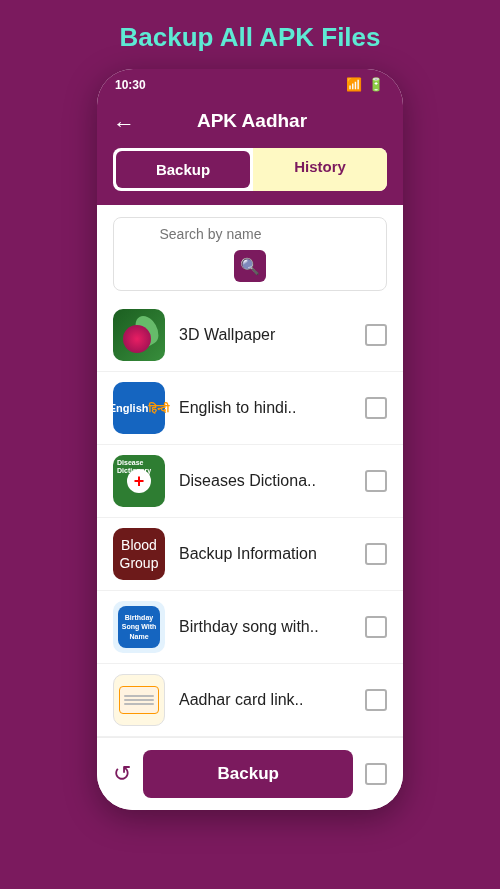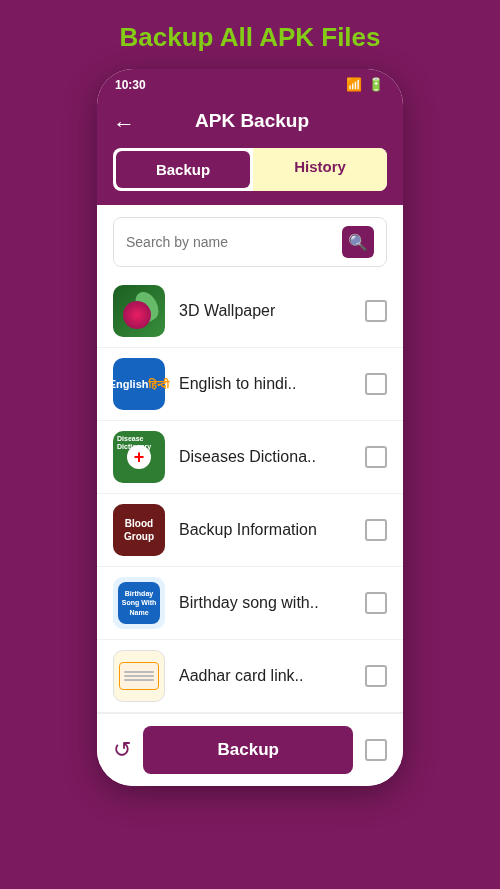--- a/index.html
+++ b/index.html
@@ -9,21 +9,21 @@
       background-color: #7b1a5e;
       display: flex;
       flex-direction: column;
       align-items: center;
       justify-content: flex-start;
       font-family: 'Segoe UI', Arial, sans-serif;
       overflow: hidden;
     }
 
     .page-title {
-      color: #84cc16;
+      color: #5eead4;
       font-size: 26px;
       font-weight: 800;
       text-align: center;
       padding: 22px 20px 16px;
     }
 
     .phone-frame {
       width: 306px;
       background: white;
       border-radius: 36px;
@@ -123,20 +123,21 @@
     }
 
     .search-bar {
       margin: 12px 16px 8px;
       display: flex;
       align-items: center;
       border: 1.5px solid #e0e0e0;
       border-radius: 8px;
       padding: 8px 12px;
       gap: 8px;
+      flex-direction: column;
     }
 
     .search-input {
       flex: 1;
       border: none;
       outline: none;
       font-size: 14px;
       color: #bbb;
       background: transparent;
     }
@@ -320,22 +321,22 @@
       background: #6d1a1a;
       border-radius: 10px;
       display: flex;
       flex-direction: column;
       align-items: center;
       justify-content: center;
       color: white;
     }
 
     .blood-text {
-      font-size: 10px;
-      font-weight: 700;
+      font-size: 14px;
+      font-weight: 400;
       line-height: 1.3;
       text-align: center;
     }
 
     .aadhar-block {
       width: 52px;
       height: 52px;
       background: #fff8e1;
       border-radius: 10px;
       display: flex;
@@ -403,21 +404,21 @@
   <div class="status-bar">
     <span>10:30</span>
     <div class="status-icons">
       <span class="wifi-icon">📶</span>
       <span class="battery-icon">🔋</span>
     </div>
   </div>
 
   <div class="app-header">
     <span class="back-arrow">←</span>
-    <span class="app-header-title">APK Backup</span>
+    <span class="app-header-title">APK Aadhar</span>
   </div>
 
   <div class="tabs-container">
     <div class="tabs">
       <div class="tab tab-active">Backup</div>
       <div class="tab tab-inactive">History</div>
     </div>
   </div>
 
   <div class="app-body">

